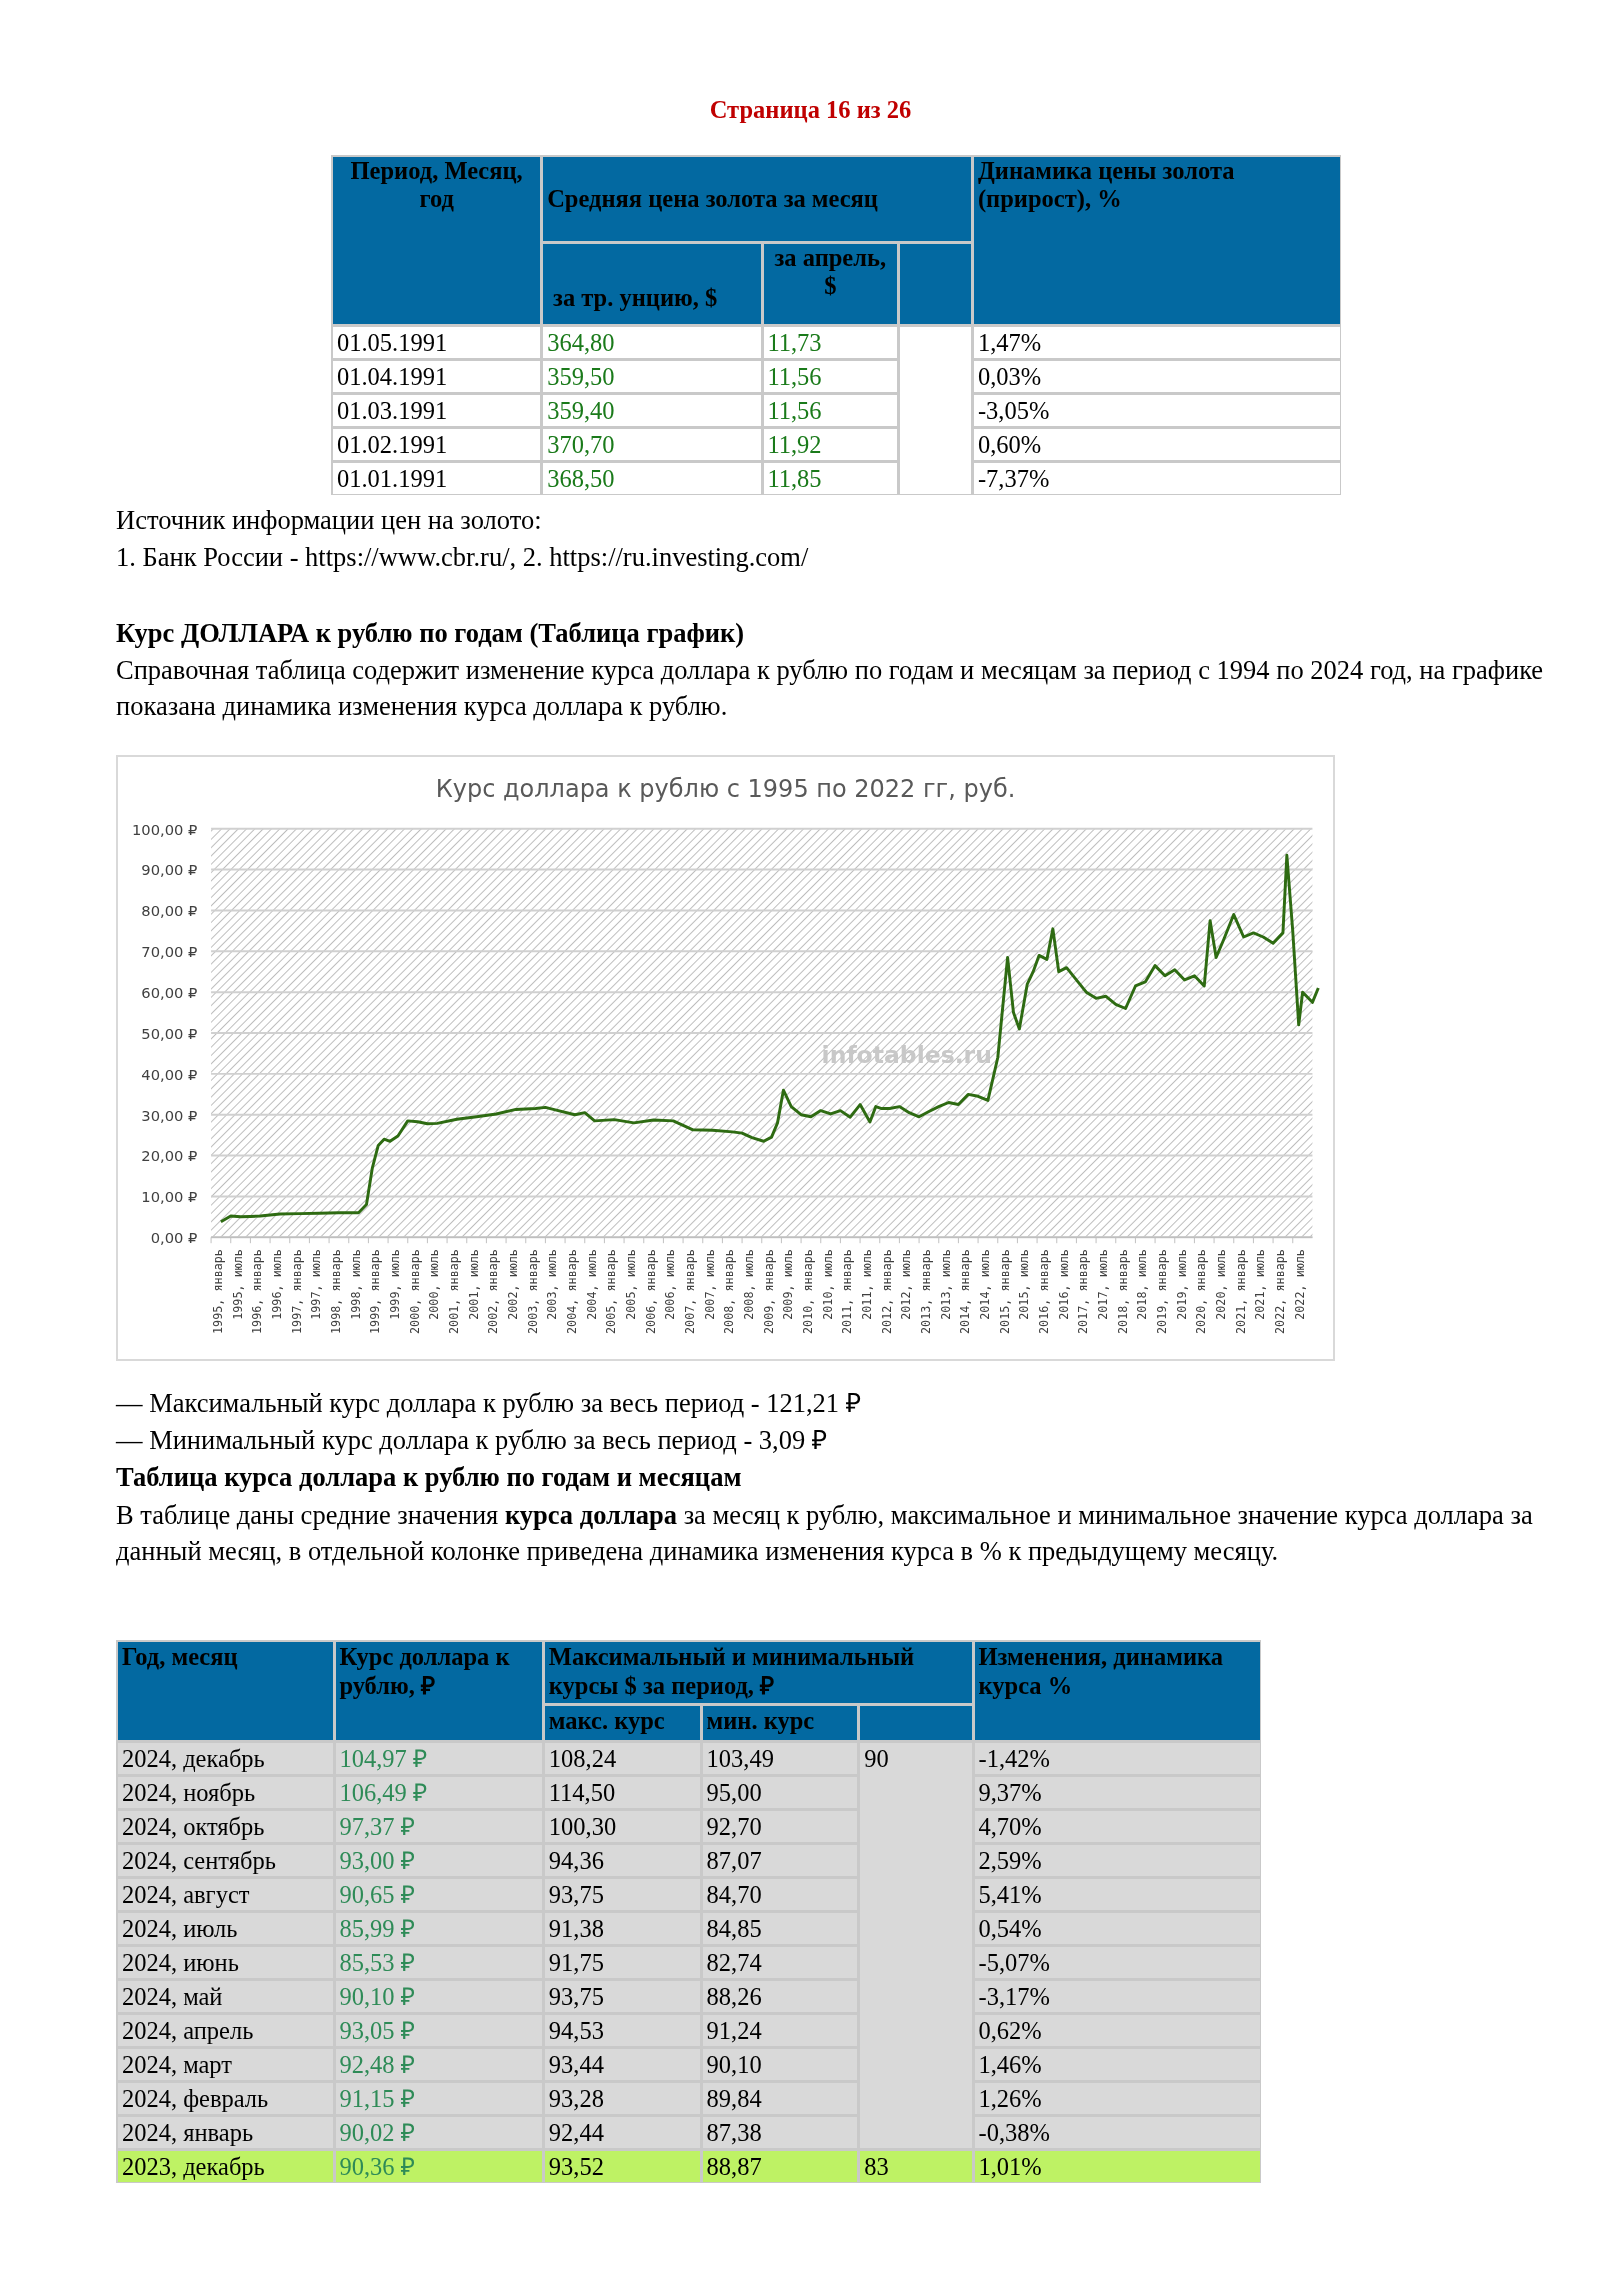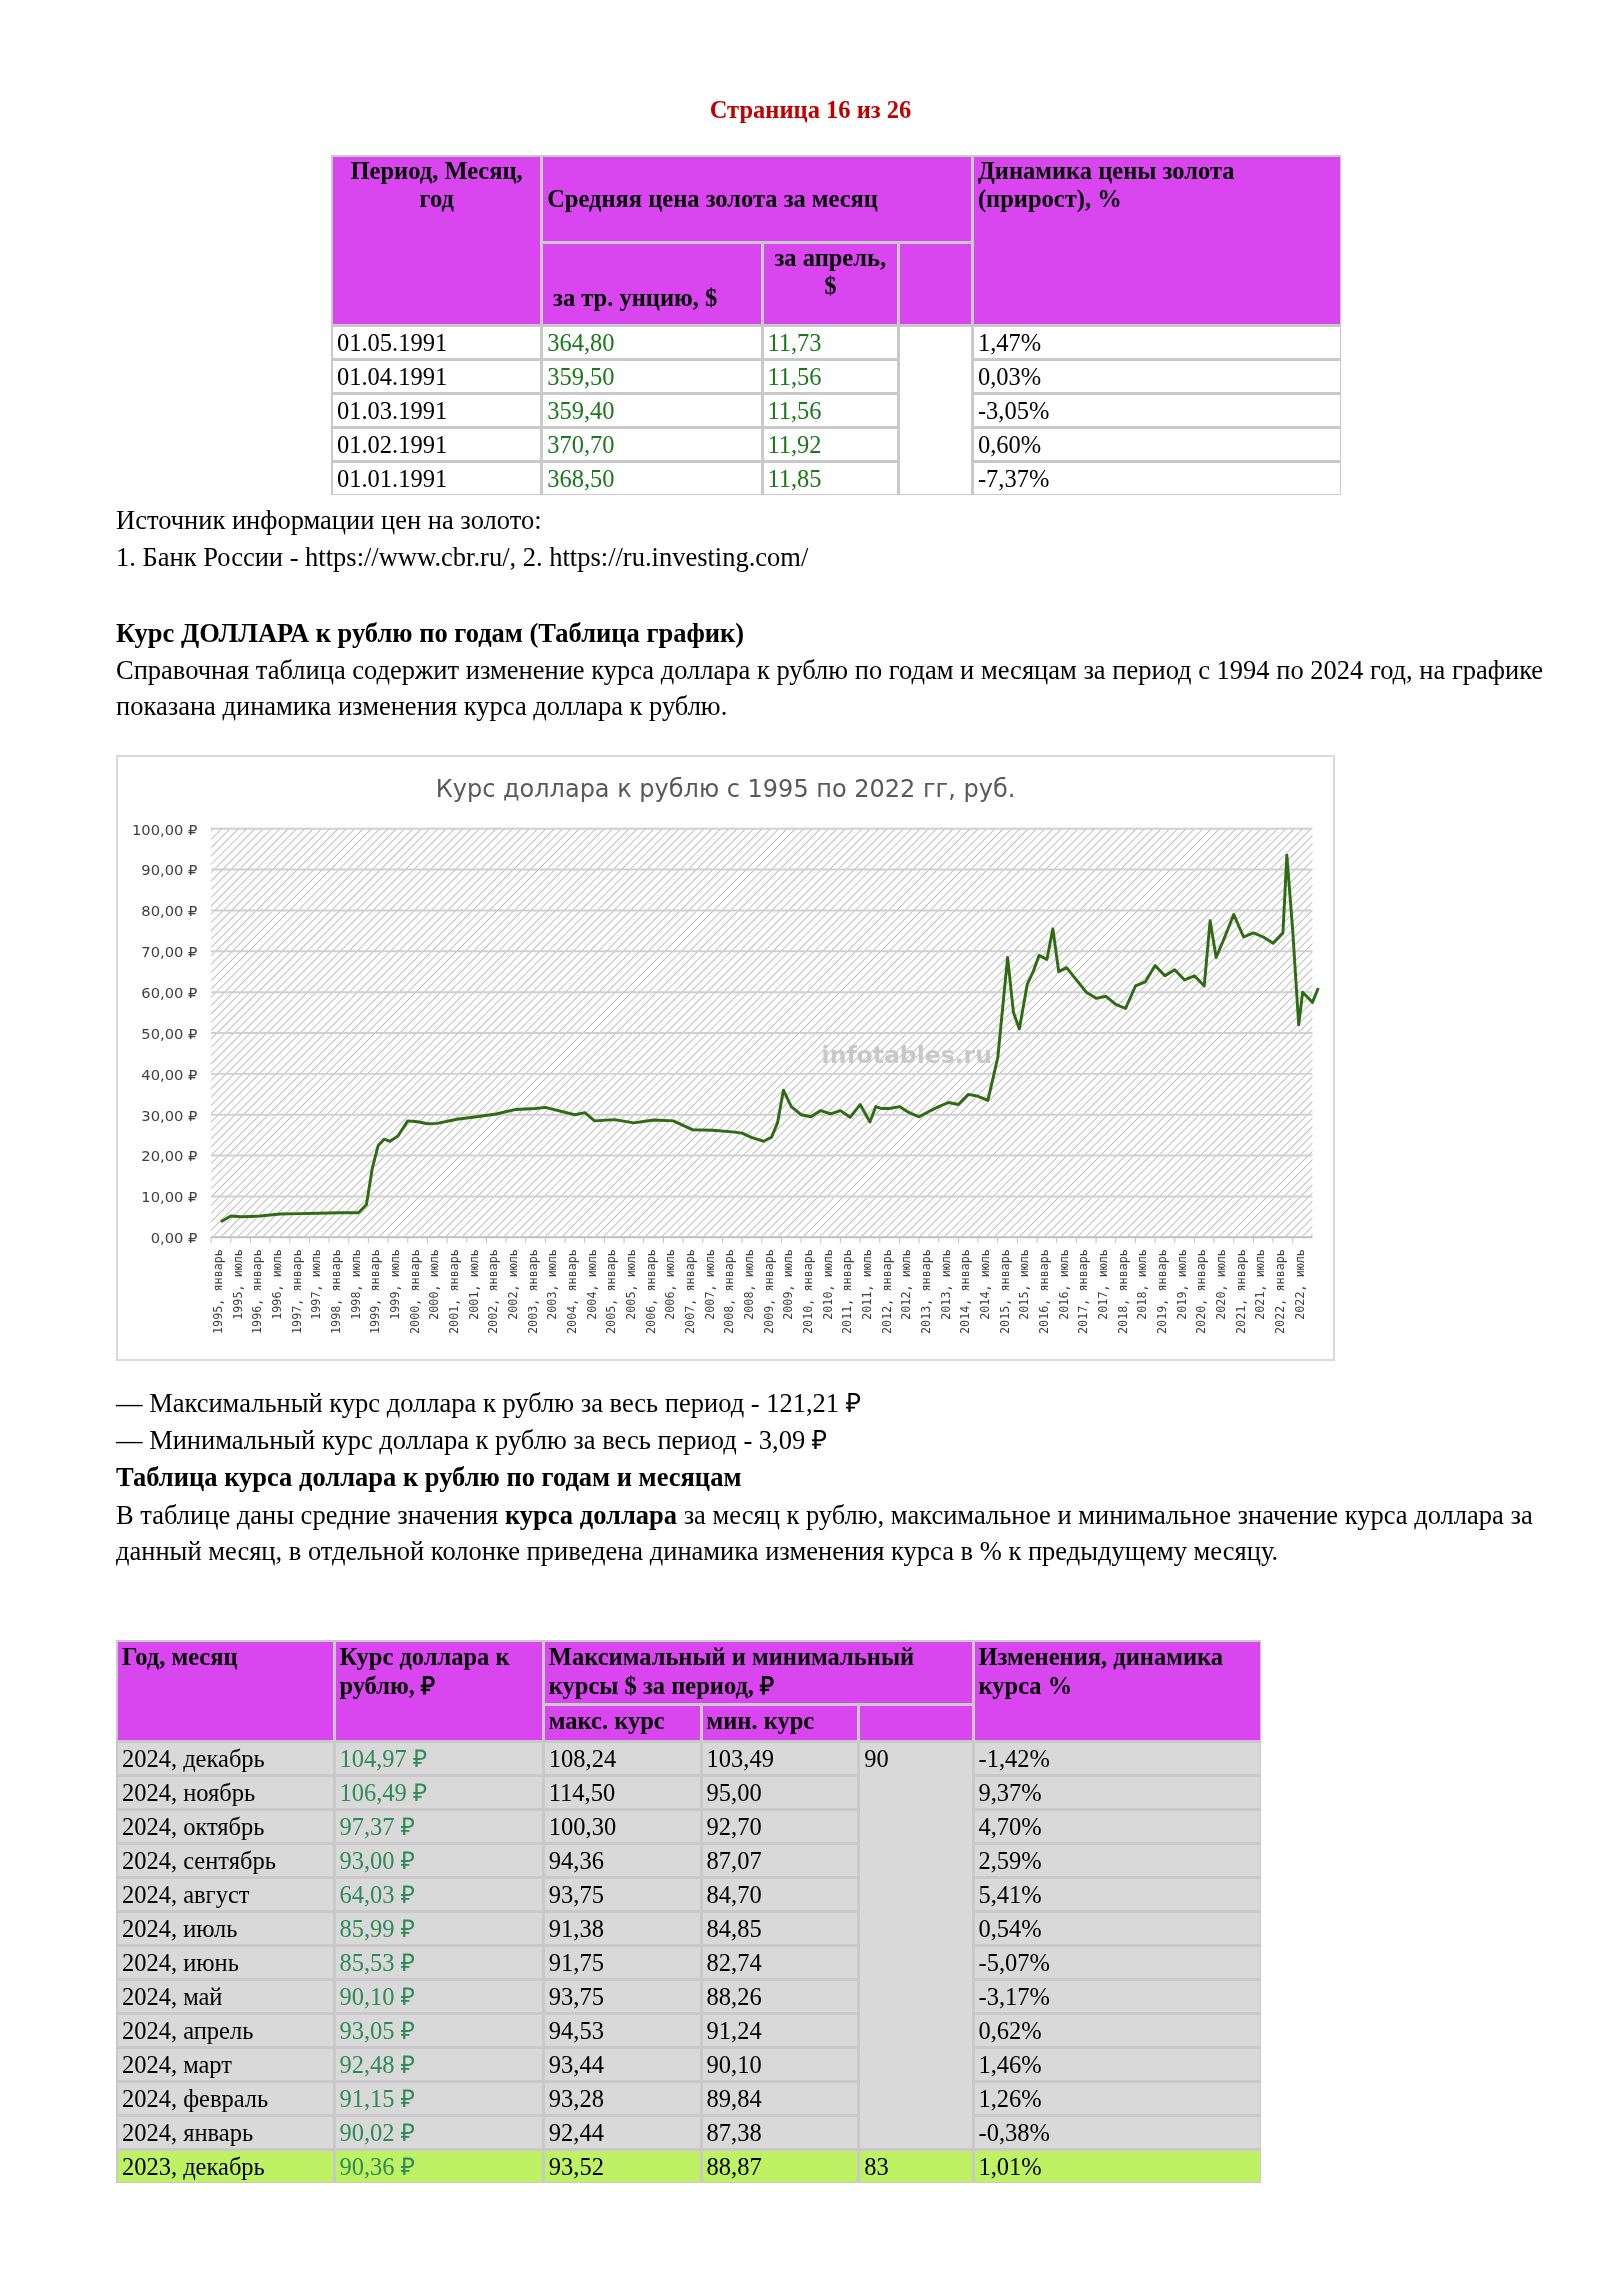--- a/index.html
+++ b/index.html
@@ -1,21 +1,21 @@
 <!DOCTYPE html>
 <html><head>
 <meta charset="utf-8">
 <style>
   html, body { margin:0; padding:0; background:#ffffff; }
   body { width:1621px; height:2293px; position:relative; font-family:"Liberation Serif", serif; color:#000; overflow:hidden; }
   .page-header { position:absolute; top:96px; left:0; width:1621px; text-align:center; font-weight:bold; font-size:24.5px; color:#c00000; }
 
   table.grid { border-collapse:separate; border-spacing:0; position:absolute; font-size:24.5px; }
   table.grid td, table.grid th { border:2px solid #c9c9c9; border-right-width:1px; border-bottom-width:1px; padding:0 3.9px; vertical-align:top; text-align:left; font-weight:normal; }
-  table.grid th { background:#d946ef; font-weight:bold; }
+  table.grid th { background:#0369a1; font-weight:bold; }
   .green { color:#1a7a1a; font-weight:bold; }
   .green2 { color:#2e8b57; font-weight:bold; }
 
   #gold-table { left:331px; top:155px; width:1010px; }
   #gold-table td { height:31px; line-height:31px; }
 
   .para { position:absolute; left:116px; font-size:26.5px; line-height:36px; width:1431px; }
   .heading { font-weight:bold; }
 
   #chart-box { position:absolute; left:116px; top:755px; width:1215px; height:602px; border:2px solid #d9d9d9; background:#fff; }
@@ -280,21 +280,21 @@
       </tr>
       <tr>
         <td>2024, сентябрь</td>
         <td class="green2">93,00 ₽</td>
         <td>94,36</td>
         <td>87,07</td>
         <td>2,59%</td>
       </tr>
       <tr>
         <td>2024, август</td>
-        <td class="green2">64,03 ₽</td>
+        <td class="green2">90,65 ₽</td>
         <td>93,75</td>
         <td>84,70</td>
         <td>5,41%</td>
       </tr>
       <tr>
         <td>2024, июль</td>
         <td class="green2">85,99 ₽</td>
         <td>91,38</td>
         <td>84,85</td>
         <td>0,54%</td>

